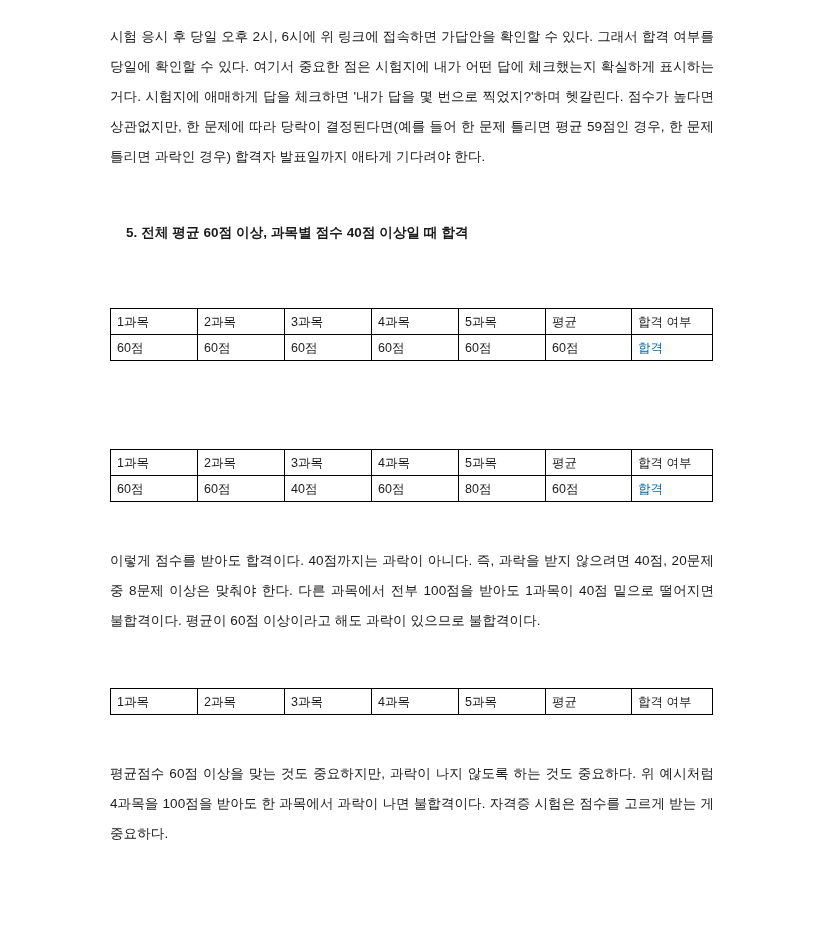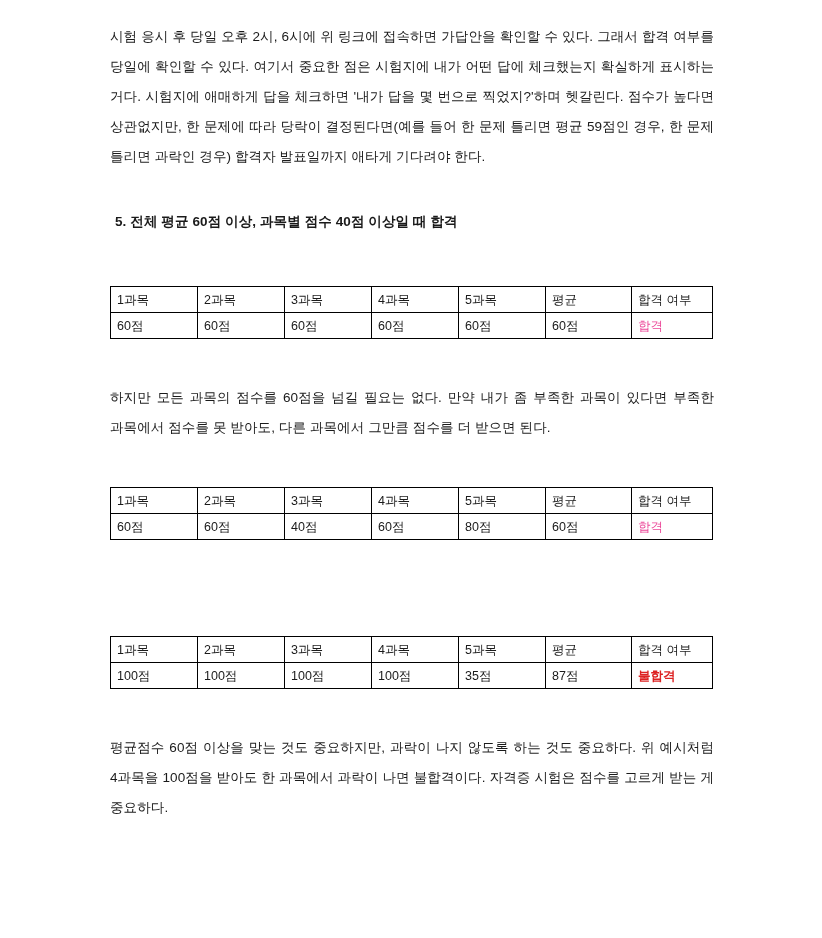--- a/index.html
+++ b/index.html
@@ -31,21 +31,21 @@
     word-break: keep-all;
   }
   p.para.indent {
     text-indent: 17px;
   }
   .spacer-lg { height: 30px; }
   .spacer-md { height: 22px; }
   .spacer-sm { height: 14px; }
 
   h2.section-heading {
-    margin: 5px;
+    margin: 16px;
     font-size: 13.5px;
     font-weight: bold;
     line-height: 30px;
     letter-spacing: 0.1px;
   }
 
   table.score-table {
     border-collapse: collapse;
     width: 602px;
     margin: 0;
@@ -62,21 +62,21 @@
   }
   table.score-table col.c1 { width: 87px; }
   table.score-table col.c2 { width: 87px; }
   table.score-table col.c3 { width: 87px; }
   table.score-table col.c4 { width: 87px; }
   table.score-table col.c5 { width: 87px; }
   table.score-table col.c6 { width: 86px; }
   table.score-table col.c7 { width: 81px; }
 
   .result-pass {
-    color: #ec4899;
+    color: #0369a1;
   }
   .result-fail {
     color: #dd2222;
     font-weight: bold;
   }
 </style>
 </head>
 <body>
 
 <div class="page">
@@ -119,21 +119,20 @@
         <td>60점</td>
         <td>60점</td>
         <td class="result-pass">합격</td>
       </tr>
     </tbody>
   </table>
 
   <div class="spacer-lg"></div>
   <div class="spacer-sm"></div>
 
-  <p class="para">하지만 모든 과목의 점수를 60점을 넘길 필요는 없다. 만약 내가 좀 부족한 과목이 있다면 부족한 과목에서 점수를 못 받아도, 다른 과목에서 그만큼 점수를 더 받으면 된다.</p>
 
   <div class="spacer-lg"></div>
   <div class="spacer-sm"></div>
 
   <table class="score-table">
     <colgroup>
         <col class="c1">
         <col class="c2">
         <col class="c3">
         <col class="c4">
@@ -159,20 +158,21 @@
         <td>80점</td>
         <td>60점</td>
         <td class="result-pass">합격</td>
       </tr>
     </tbody>
   </table>
 
   <div class="spacer-lg"></div>
   <div class="spacer-sm"></div>
 
+  <p class="para">이렇게 점수를 받아도 합격이다. 40점까지는 과락이 아니다. 즉, 과락을 받지 않으려면 40점, 20문제 중 8문제 이상은 맞춰야 한다. 다른 과목에서 전부 100점을 받아도 1과목이 40점 밑으로 떨어지면 불합격이다. 평균이 60점 이상이라고 해도 과락이 있으므로 불합격이다.</p>
 
   <div class="spacer-lg"></div>
   <div class="spacer-md"></div>
 
   <table class="score-table">
     <colgroup>
         <col class="c1">
         <col class="c2">
         <col class="c3">
         <col class="c4">
@@ -183,29 +183,20 @@
     <tbody>
       <tr>
         <td>1과목</td>
         <td>2과목</td>
         <td>3과목</td>
         <td>4과목</td>
         <td>5과목</td>
         <td>평균</td>
         <td>합격 여부</td>
       </tr>
-      <tr>
-        <td>100점</td>
-        <td>100점</td>
-        <td>100점</td>
-        <td>100점</td>
-        <td>35점</td>
-        <td>87점</td>
-        <td class="result-fail">불합격</td>
-      </tr>
     </tbody>
   </table>
 
   <div class="spacer-lg"></div>
   <div class="spacer-sm"></div>
 
   <p class="para">평균점수 60점 이상을 맞는 것도 중요하지만, 과락이 나지 않도록 하는 것도 중요하다. 위 예시처럼 4과목을 100점을 받아도 한 과목에서 과락이 나면 불합격이다. 자격증 시험은 점수를 고르게 받는 게 중요하다.</p>
 
 </div>
 

